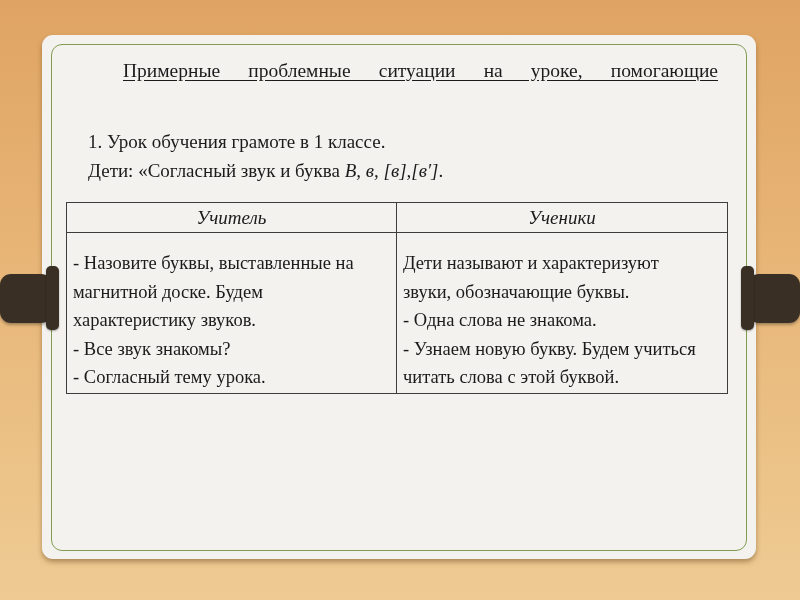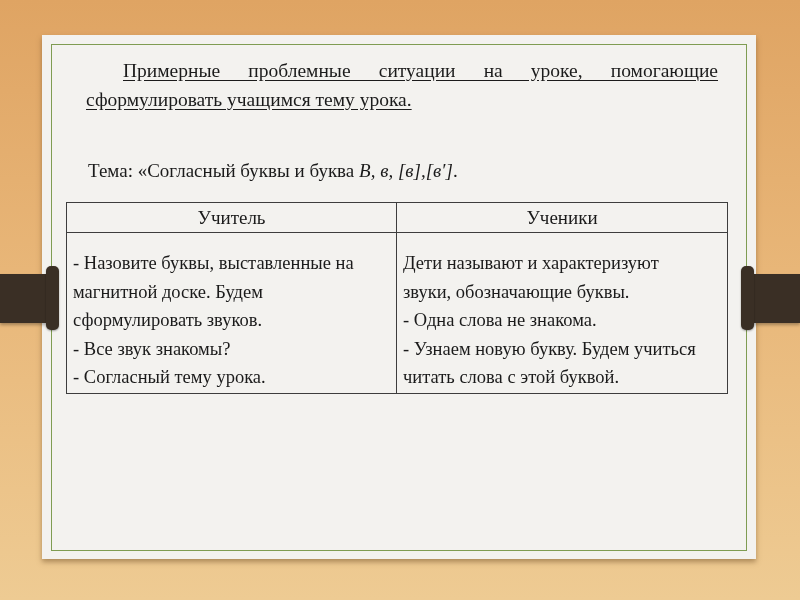--- a/index.html
+++ b/index.html
@@ -5,21 +5,21 @@
   :root {
     --background-top: #dfa463;
     --background-mid: #e8b678;
     --background-bottom: #eecb93;
     --slide-fill: #f3f2ef;
     --border-green: #7f9c52;
     --tab-brown: #3a2f25;
     --table-border: #3d3d3d;
     --text: #1b1b1b;
   }
-  * { box-sizing: border-box; margin: 0; padding: 0; }
+  * { box-sizing: border-box; margin: 0; padding: 0; border-radius: 11px; }
   html, body { width: 800px; height: 600px; }
   body {
     position: relative;
     overflow: hidden;
     font-family: "Liberation Serif", "DejaVu Serif", serif;
     color: var(--text);
     background: linear-gradient(180deg,
       var(--background-top) 0%,
       var(--background-mid) 45%,
       var(--background-bottom) 100%);
@@ -77,20 +77,21 @@
   }
   table.qa th, table.qa td {
     border: 1.5px solid var(--table-border);
   }
   table.qa th {
     height: 30px;
     font-weight: normal;
     font-size: 19px;
     text-align: center;
     padding: 1px 16px;
+    font-style: italic;
   }
   table.qa td {
     vertical-align: top;
     padding: 16px 6px 0 6px;
     font-size: 18.5px;
   }
   table.qa td .line {
     line-height: 28.5px;
     white-space: nowrap;
   }
@@ -123,41 +124,41 @@
 <div class="tab tab-left"></div>
 <div class="tab-cap tab-cap-left"></div>
 <div class="tab tab-right"></div>
 <div class="tab-cap tab-cap-right"></div>
 
 <div class="slide">
   <div class="frame"></div>
 
   <div class="title">
     <div class="title-line1">Примерные проблемные ситуации на уроке, помогающие</div>
-    <div class="title-line2">сформулировать учащимся тему урока.</div>
   </div>
 
+  <div class="lesson">1. Урок обучения грамоте в 1 классе.</div>
 
-  <div class="tema"><span>Тема: «Согласный буквы и буква </span><span class="it">В, в, [в],[в′]</span><span>.</span></div>
+  <div class="tema"><span>Дети: «Согласный звук и буква </span><span class="it">В, в, [в],[в′]</span><span>.</span></div>
 
   <table class="qa">
     <colgroup>
       <col class="col-teacher">
       <col>
     </colgroup>
     <tbody>
         <tr>
       <th>Учитель</th>
       <th>Ученики</th>
     </tr>
     <tr>
       <td>
         <div class="line">- Назовите буквы, выставленные на</div>
         <div class="line">магнитной доске. Будем</div>
-        <div class="line">сформулировать звуков.</div>
+        <div class="line">характеристику звуков.</div>
         <div class="line">- Все звук знакомы?</div>
         <div class="line">- Согласный тему урока.</div>
       </td>
       <td>
         <div class="line">Дети называют и характеризуют</div>
         <div class="line">звуки, обозначающие буквы.</div>
         <div class="line">- Одна слова не знакома.</div>
         <div class="line">- Узнаем новую букву. Будем учиться</div>
         <div class="line">читать слова с этой буквой.</div>
       </td>

